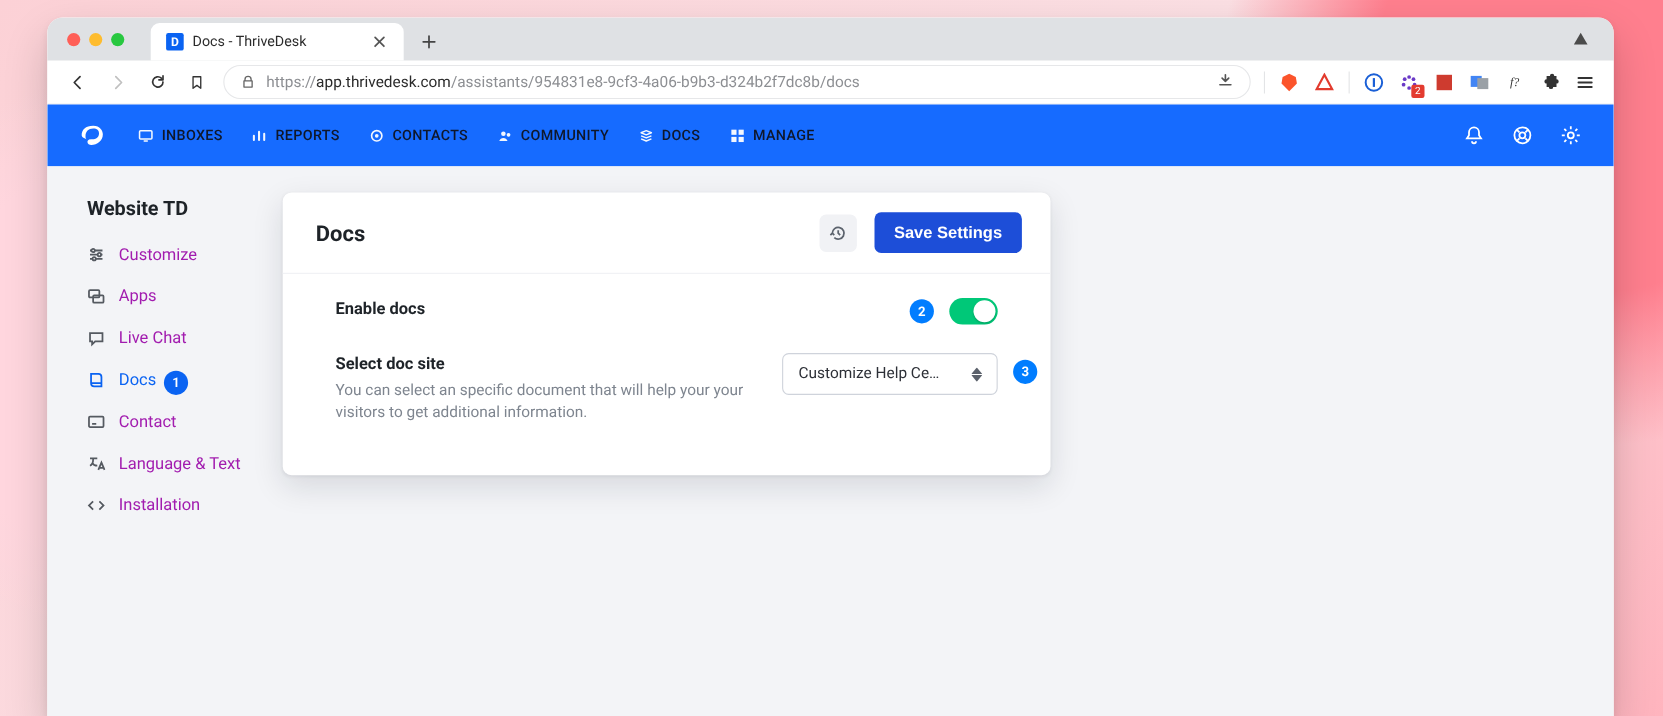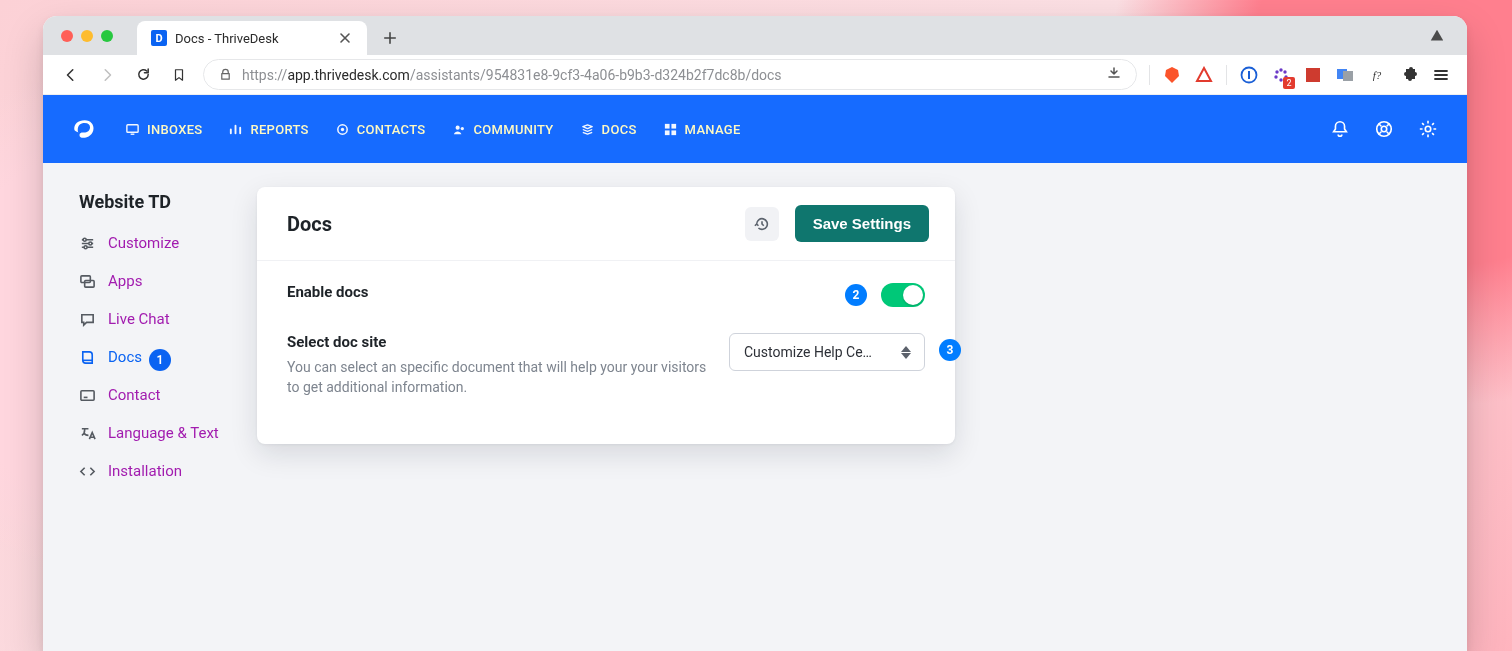--- a/index.html
+++ b/index.html
@@ -73,22 +73,22 @@
   .ext svg{width:18px;height:18px;}
 
   
   .app {
     position:absolute; left:0; right:0; top:79px; bottom:0;
     background:#f3f4f7;
     display:flex; flex-direction:column;
   }
 
   .topnav{
-    height:68px; background:#166bff;
-    display:flex; align-items:center; padding:0 28px 0 24px; gap:26px; color:#fef9c3;
+    height:56px; background:#166bff;
+    display:flex; align-items:center; padding:0 28px 0 24px; gap:26px; color:#0f172a;
     font-size:13px; letter-spacing:.3px; font-weight:500;text-align:right;
   }
   .brand{
     width:32px;height:32px;border-radius:16px;
     display:flex;align-items:center;justify-content:center;
   }
   .brand svg{width:28px;height:28px;fill:#fff;}
   .navitem{display:flex;align-items:center;gap:7px;cursor:pointer;}
   .navitem svg{width:15px;height:15px;fill:#fff;opacity:.95;}
   .topnav-right{margin-left:auto;display:flex;gap:22px;align-items:center;}
@@ -122,25 +122,25 @@
     padding:18px 26px 18px 30px; border-bottom:1px solid #f0f1f4;
   }
   .panel-title{font-size:20px;font-weight:700;color:#1e2328;}
   .panel-actions{display:flex;gap:16px;align-items:center;}
   .history-btn{
     width:34px;height:34px;border-radius:6px;background:#f1f2f5;
     display:flex;align-items:center;justify-content:center;
   }
   .history-btn svg{width:16px;height:16px;fill:none;stroke:#5c636d;stroke-width:1.8;}
   .save-btn{
-    background:#0f766e;color:#fff;border:none;border-radius:6px;
+    background:#1d4ed8;color:#fff;border:none;border-radius:6px;
     padding:10px 18px;font-size:15px;font-weight:600;cursor:pointer;
   }
 
-  .panel-body{padding:22px 30px 30px;}
+  .panel-body{padding:22px 48px 30px;}
   .row{display:flex;align-items:flex-start;justify-content:space-between;margin-bottom:26px;position:relative;}
   .row:last-child{margin-bottom:16px;}
   .row .left{max-width:430px;}
   .row-title{font-size:15px;font-weight:700;color:#1e2328;margin-bottom:6px;}
   .row-desc{font-size:14px;color:#7e858f;line-height:1.45;}
   .right{display:flex;align-items:center;gap:14px;}
 
   
   .toggle{
     width:44px;height:24px;border-radius:12px;background:#00c878;position:relative;cursor:pointer;

